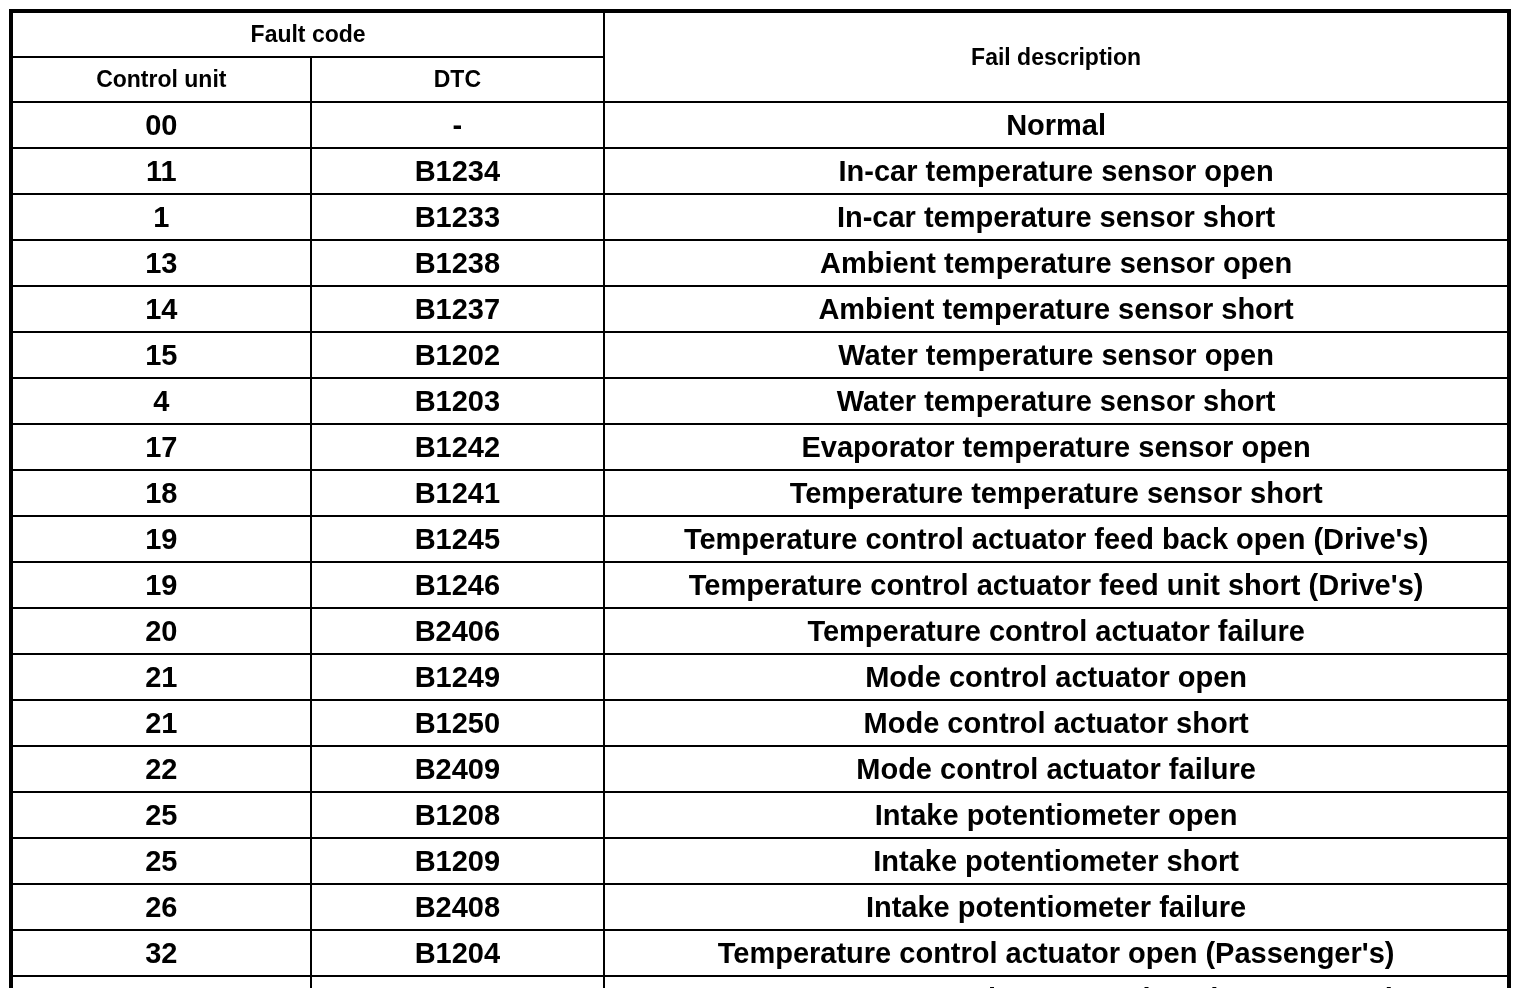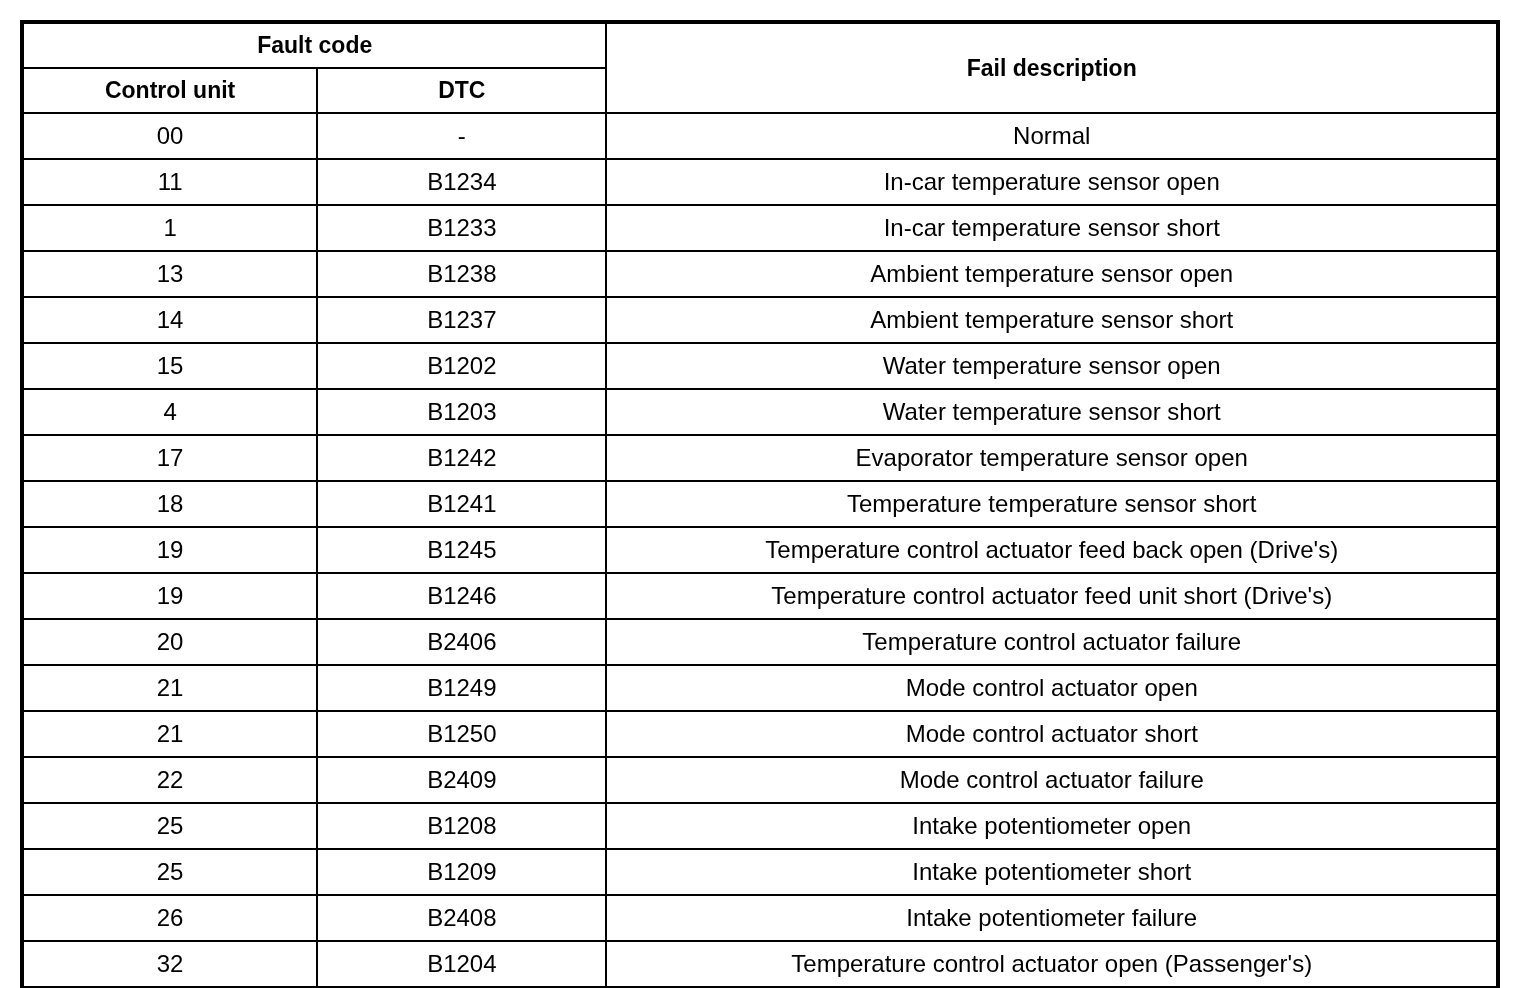--- a/index.html
+++ b/index.html
@@ -8,21 +8,21 @@
     background: #ffffff;
     width: 1520px;
     height: 988px;
     font-family: "Liberation Sans", sans-serif;
     color: #000000;
     box-sizing: border-box;
   }
   .page {
     width: 1520px;
     height: 988px;
-    padding: 20px;
+    padding: 9px;
     box-sizing: border-box;
   }
   table.fault-table {
     width: 100%;
     height: 100%;
     border-collapse: collapse;
     table-layout: fixed;
     border: 4px solid #000000;
   }
   table.fault-table th,
@@ -33,22 +33,22 @@
     padding: 2px 6px;
     overflow: hidden;
     white-space: nowrap;
   }
   table.fault-table th {
     font-size: 23px;
     font-weight: bold;
     height: 39px;
   }
   table.fault-table td {
-    font-size: 24px;
-    font-weight: normal;
+    font-size: 29px;
+    font-weight: bold;
     height: 40px;
   }
   col.col-control-unit { width: 20%; }
   col.col-dtc          { width: 19.6%; }
   col.col-fail-desc    { width: 60.4%; }
 </style>
 </head>
 <body>
 
 <div class="page">

